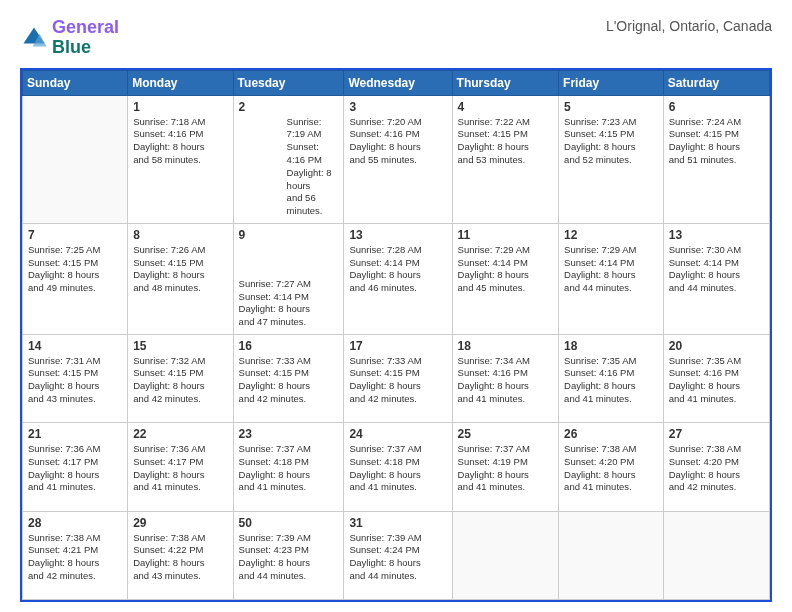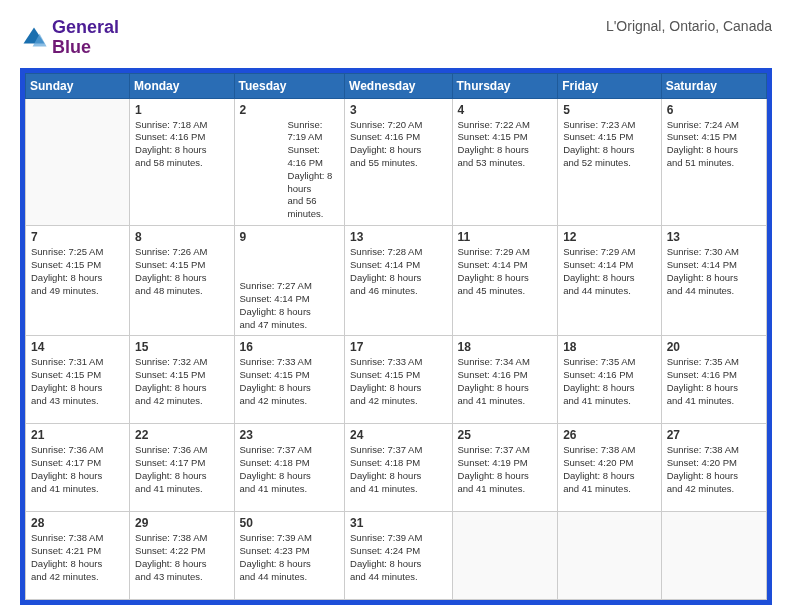--- a/index.html
+++ b/index.html
@@ -28,21 +28,21 @@
       align-items: center;
       gap: 4px;
     }
     .logo-text {
       font-size: 18px;
       font-weight: bold;
       color: #333;
       line-height: 1.1;
     }
     .logo-text span {
-      color: #4c1d95;
+      color: #8b5cf6;
     }
     .logo-icon {
       width: 28px;
       height: 28px;
     }
     .title-block {
       text-align: right;
     }
     .main-title {
       font-size: 32px;
@@ -50,21 +50,21 @@
       color: #333;
       line-height: 1.1;
     }
     .subtitle {
       font-size: 14px;
       color: #555;
       text-align: right;
     }
     .calendar {
       flex: 1;
-      border: 5px solid #1d4ed8;
+      border: 2px solid #1d4ed8;
       border-collapse: collapse;
       width: 100%;
       font-size: 10px;
     }
     .calendar table {
       width: 100%;
       border-collapse: collapse;
       height: 100%;
     }
     .calendar thead th {
@@ -107,21 +107,21 @@
 
 <div class="page">
   <div class="header">
     <div class="logo">
       <svg class="logo-icon" viewBox="0 0 40 40">
         <polygon points="20,5 35,28 5,28" fill="#1a6faf"></polygon>
         <polygon points="28,14 38,32 18,32" fill="#5ba3d9" opacity="0.7"></polygon>
       </svg>
       <div class="logo-text">
         <div><span>General</span></div>
-        <div><span style="color:#701a75;">Blue</span></div>
+        <div><span style="color:#0f766e;">Blue</span></div>
       </div>
     </div>
     <div class="title-block">
       <div class="subtitle">L'Orignal, Ontario, Canada</div>
     </div>
   </div>
 
   <div class="calendar">
     <table>
       <thead>

